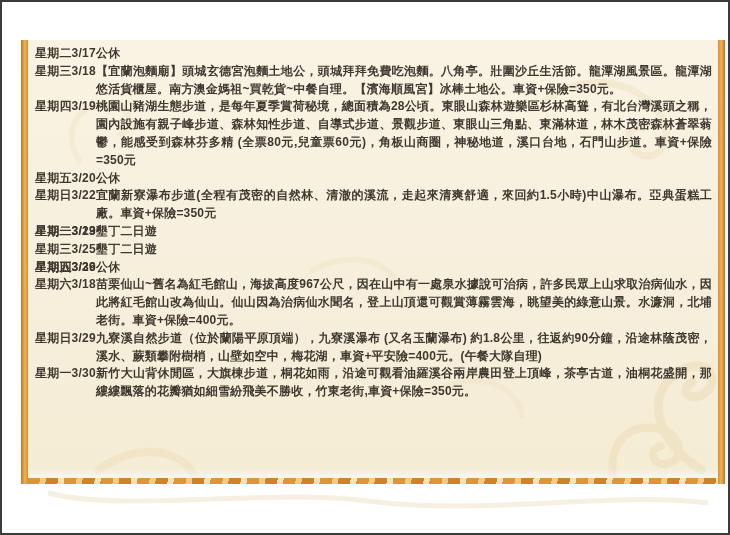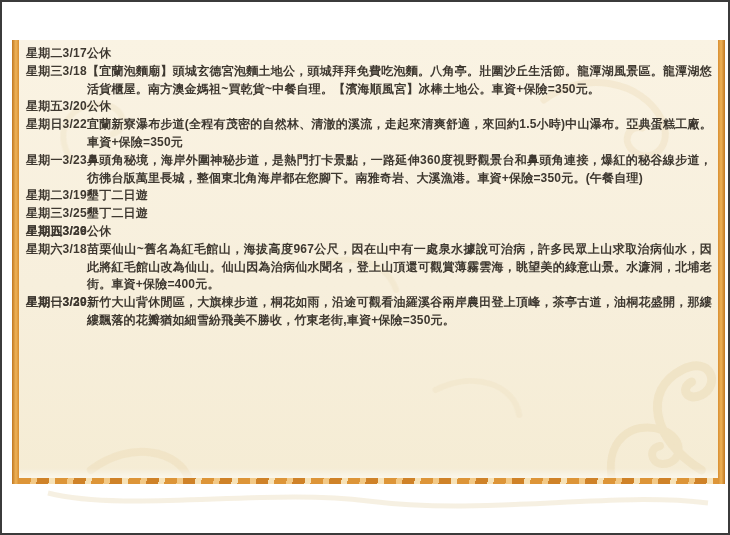--- a/index.html
+++ b/index.html
@@ -7,21 +7,21 @@
     position:relative;
     width:730px;height:535px;
     background:#ffffff;
     border:2px solid #3b3b3b;
     box-sizing:border-box;
     overflow:hidden;
     font-family:"Liberation Sans","DejaVu Sans",sans-serif;
   }
   .panel{
     position:absolute;
-    left:10px;right:3px;top:38px;height:444px;
+    left:19px;right:3px;top:38px;height:444px;
     background:linear-gradient(180deg,#faf3e3 0%,#f7efdc 55%,#f5ecd4 100%);
     overflow:hidden;
   }
   .damask{position:absolute;left:0;top:0;width:100%;height:100%;pointer-events:none;}
   .stripe{position:absolute;top:0;bottom:0;width:7px;}
   .stripe.left{left:0;background:linear-gradient(90deg,#c07721 0%,#eeb257 55%,#d88e31 100%);}
   .stripe.right{right:0;background:linear-gradient(270deg,#c07721 0%,#eeb257 55%,#d88e31 100%);}
   .bottom-strip{
     position:absolute;left:7px;right:7px;bottom:0;height:6px;
     background:repeating-linear-gradient(100deg,
@@ -57,29 +57,30 @@
         <path d="M80,430 C120,400 170,410 180,440 C185,455 165,462 158,450" stroke-width="8" opacity="0.8"></path>
         <path d="M300,230 C340,210 380,220 390,250" stroke-width="6" opacity="0.5"></path>
         <path d="M60,120 C40,90 60,60 95,65 C115,68 118,90 102,94" stroke-width="6" opacity="0.5"></path>
         <path d="M430,350 C470,330 510,345 515,375" stroke-width="6" opacity="0.45"></path>
       </g>
     </svg>
 
     <div class="entries" id="entries">
         <div class="entry"><span class="date">星期二3/17</span><span class="desc">公休</span></div>
         <div class="entry"><span class="date">星期三3/18</span><span class="desc">【宜蘭泡麵廟】頭城玄德宮泡麵土地公，頭城拜拜免費吃泡麵。八角亭。壯圍沙丘生活節。龍潭湖風景區。龍潭湖悠活貨櫃屋。南方澳金媽祖~買乾貨~中餐自理。【濱海順風宮】冰棒土地公。車資+保險=350元。</span></div>
+        <div class="entry"><span class="date">星期四3/19</span><span class="desc">桃園山豬湖生態步道，是每年夏季賞荷秘境，總面積為28公頃。東眼山森林遊樂區杉林高聳，有北台灣溪頭之稱，園內設施有親子峰步道、森林知性步道、自導式步道、景觀步道、東眼山三角點、東滿林道，林木茂密森林蒼翠蓊鬱，能感受到森林芬多精 (全票80元,兒童票60元)，角板山商圈，神秘地道，溪口台地，石門山步道。車資+保險=350元</span></div>
         <div class="entry"><span class="date">星期五3/20</span><span class="desc">公休</span></div>
         <div class="entry"><span class="date">星期日3/22</span><span class="desc">宜蘭新寮瀑布步道(全程有茂密的自然林、清澈的溪流，走起來清爽舒適，來回約1.5小時)中山瀑布。亞典蛋糕工廠。車資+保險=350元</span></div>
-        <div class="entry"><span class="date">星期一3/23</span><span class="desc">鼻頭角秘境，海岸外圍神秘步道，是熱門打卡景點，一路延伸360度視野觀景台和鼻頭角連接，爆紅的秘谷線步道，彷彿台版萬里長城，整個東北角海岸都在您腳下。南雅奇岩、大溪漁港。車資+保險=350元。(午餐自理)</span></div>
+        <div class="entry"><span class="date">星期一3/23</span></div>
         <div class="entry"><span class="date">星期二3/19</span><span class="desc">墾丁二日遊</span></div>
         <div class="entry"><span class="date">星期三3/25</span><span class="desc">墾丁二日遊</span></div>
         <div class="entry"><span class="date">星期四3/26</span></div>
         <div class="entry"><span class="date">星期五3/39</span><span class="desc">公休</span></div>
         <div class="entry"><span class="date">星期六3/18</span><span class="desc">苗栗仙山~舊名為紅毛館山，海拔高度967公尺，因在山中有一處泉水據說可治病，許多民眾上山求取治病仙水，因此將紅毛館山改為仙山。仙山因為治病仙水聞名，登上山頂還可觀賞薄霧雲海，眺望美的綠意山景。水濂洞，北埔老街。車資+保險=400元。</span></div>
-        <div class="entry"><span class="date">星期日3/29</span></div>
+        <div class="entry"><span class="date">星期日3/29</span><span class="desc">九寮溪自然步道（位於蘭陽平原頂端），九寮溪瀑布 (又名玉蘭瀑布) 約1.8公里，往返約90分鐘，沿途林蔭茂密，溪水、蕨類攀附樹梢，山壁如空中，梅花湖，車資+平安險=400元。(午餐大隊自理)</span></div>
         <div class="entry"><span class="date">星期一3/30</span><span class="desc">新竹大山背休閒區，大旗棟步道，桐花如雨，沿途可觀看油羅溪谷兩岸農田登上頂峰，茶亭古道，油桐花盛開，那縷縷飄落的花瓣猶如細雪紛飛美不勝收，竹東老街,車資+保險=350元。</span></div>
       </div>
 
     <div class="sheen"></div>
     <div class="bottom-strip"></div>
     <div class="stripe left"></div>
     <div class="stripe right"></div>
   </div>
 
   <svg class="under-swirl" viewBox="0 0 724 48" preserveAspectRatio="none">

